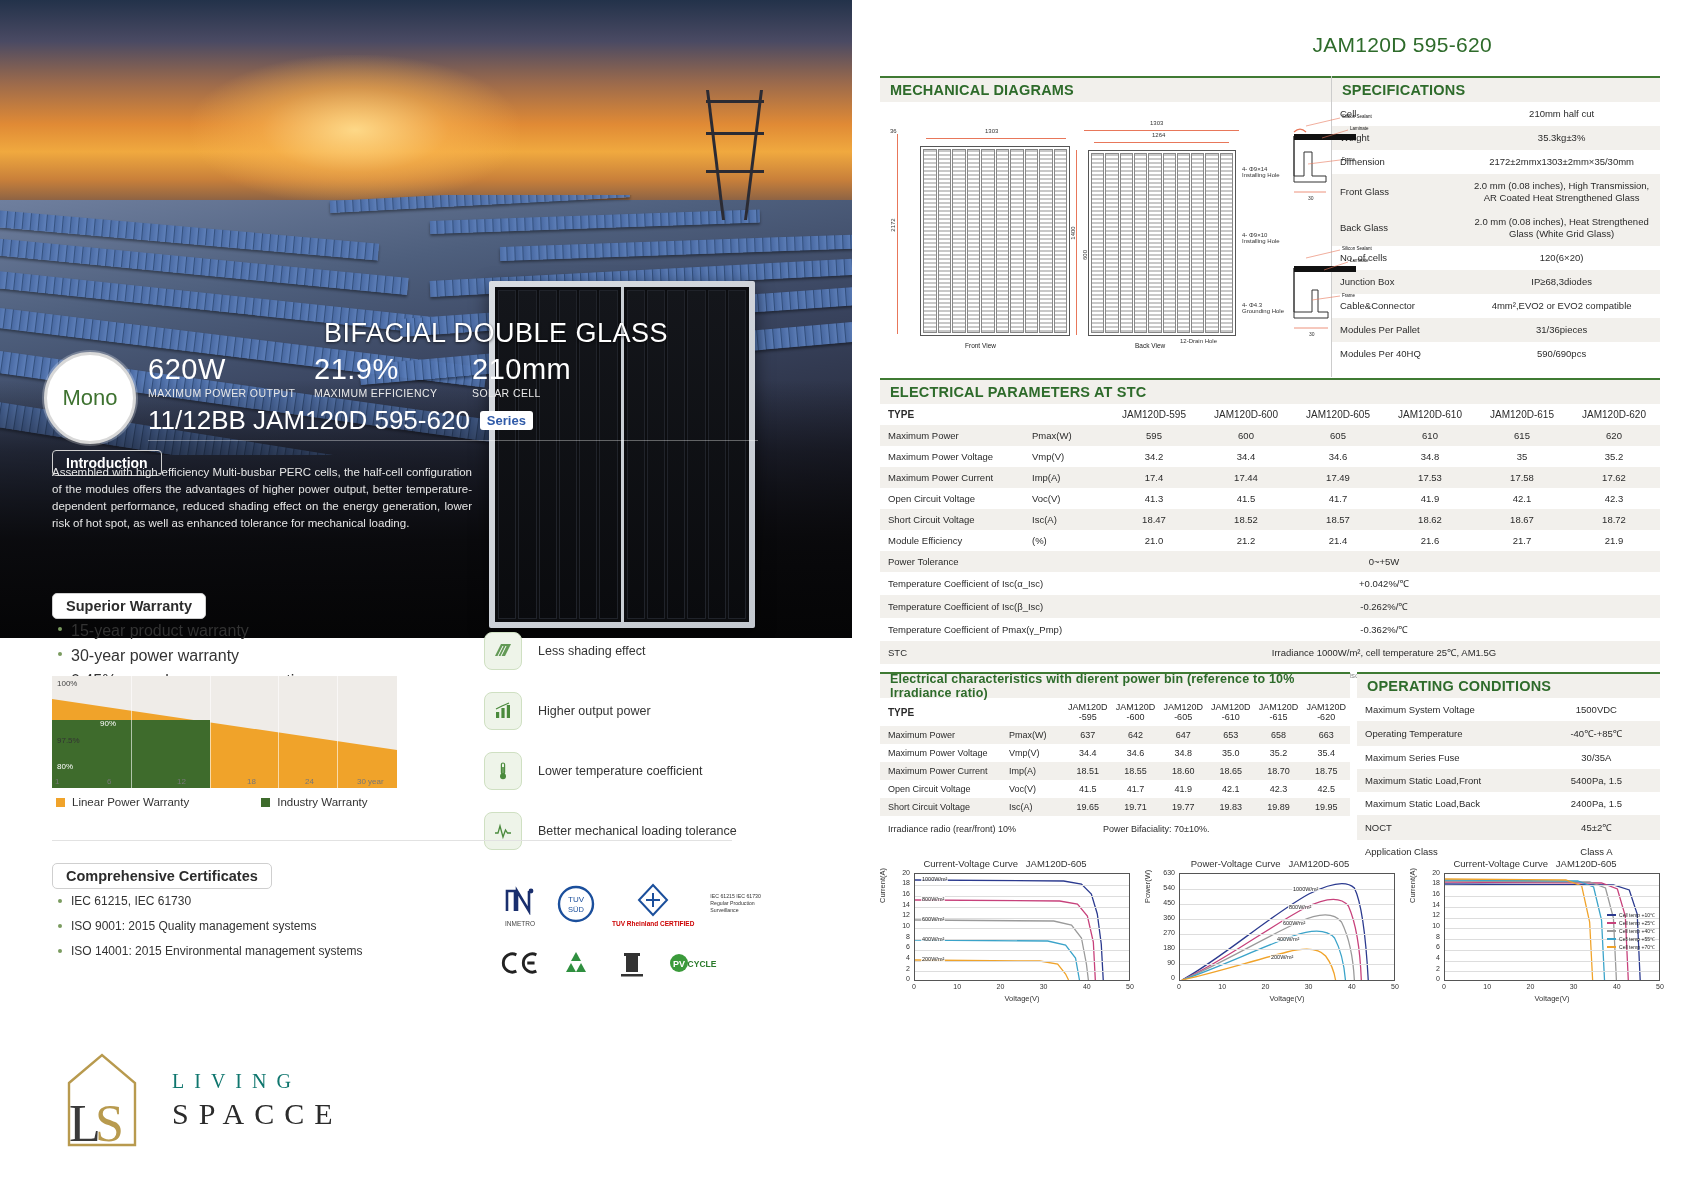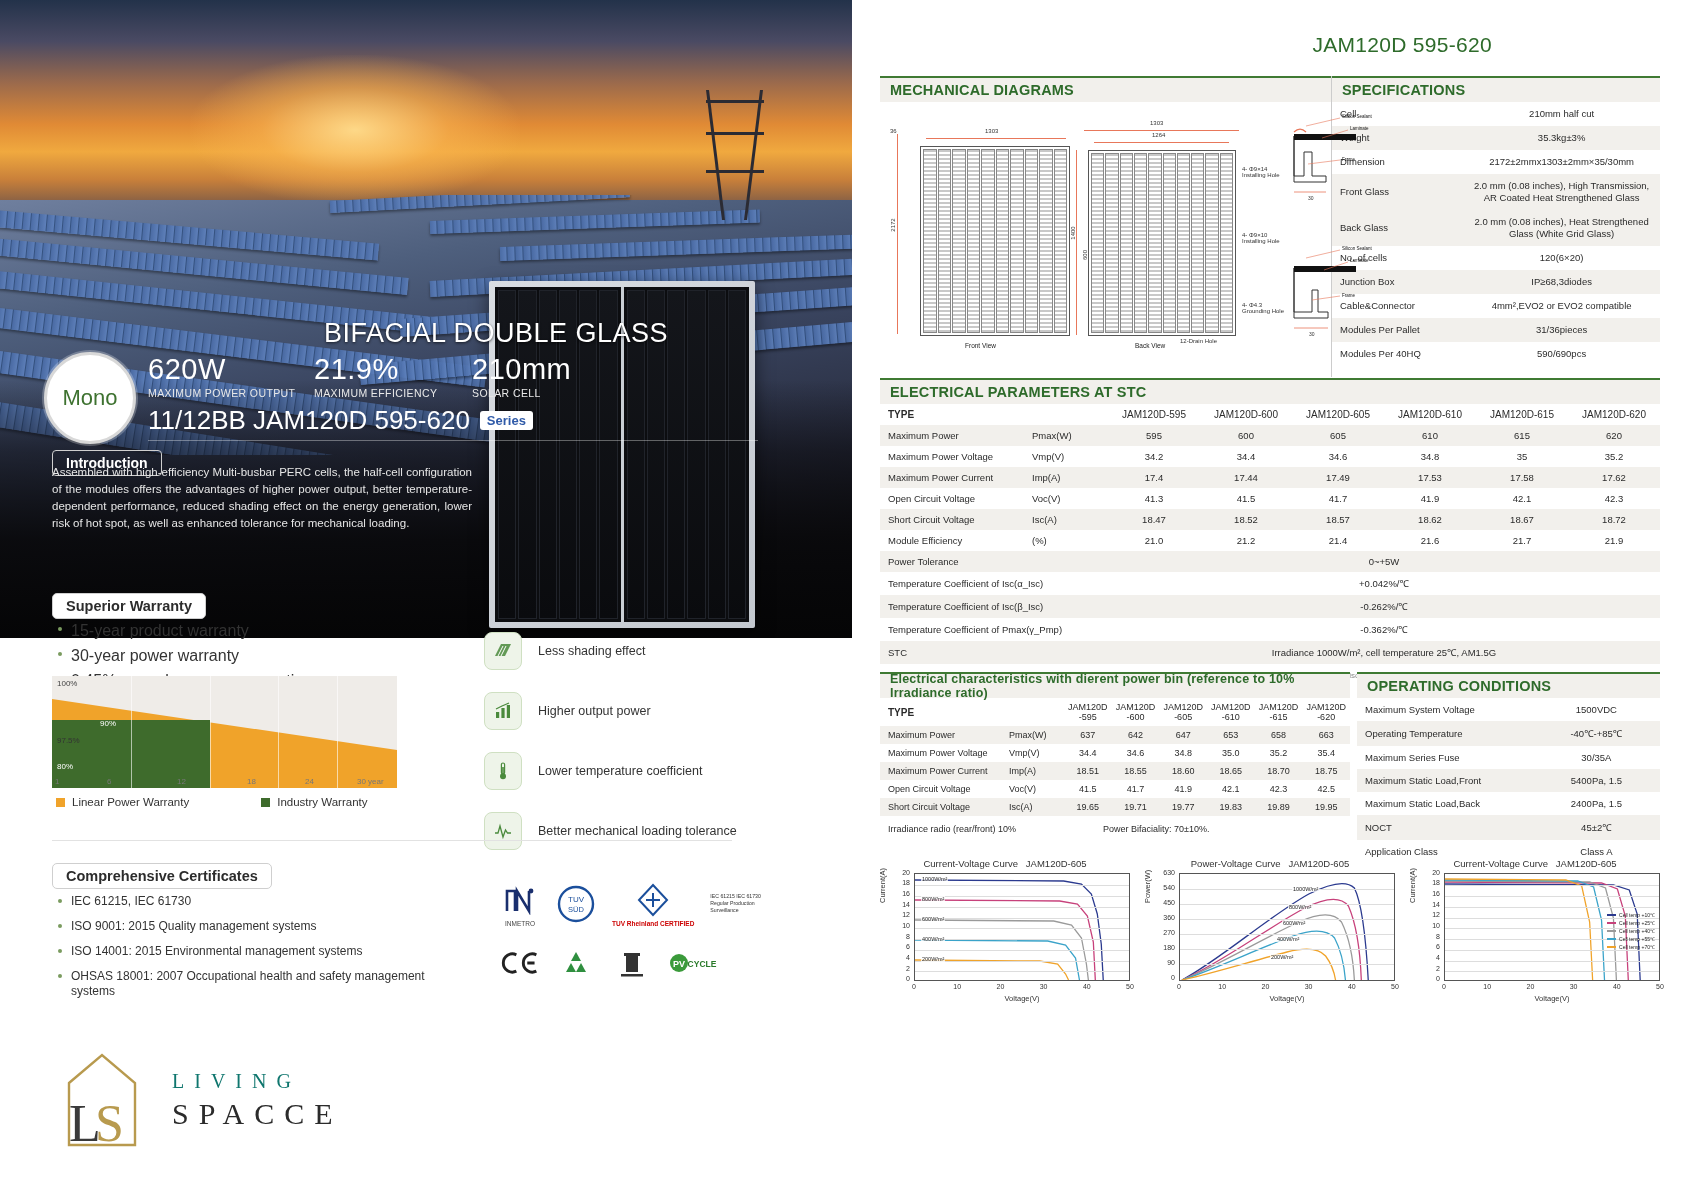--- a/index.html
+++ b/index.html
@@ -415,21 +415,20 @@
       </div>
     </div>
 
     <div class="hr-sep"></div>
 
     <div class="cert-pill">Comprehensive Certificates</div>
     <ul class="cert-list">
       <li>IEC 61215, IEC 61730</li>
       <li>ISO 9001: 2015 Quality management systems</li>
       <li>ISO 14001: 2015 Environmental management systems</li>
-      <li>OHSAS 18001: 2007 Occupational health and safety management systems</li>
     </ul>
 
     <div class="cert-logos">
       <div class="clogo-row">
         <div class="clogo">
           <div class="clogo-box">
               <svg width="34" height="30" viewBox="0 0 34 30">
                 <path d="M4 26 L4 6 L12 6 L12 26" stroke="#1a2f6e" stroke-width="2.6" fill="none"></path>
                 <path d="M14 26 L14 6 L26 26 L26 6" stroke="#1a2f6e" stroke-width="2.6" fill="none"></path>
                 <circle cx="28" cy="6" r="2.4" fill="#1a2f6e"></circle>

